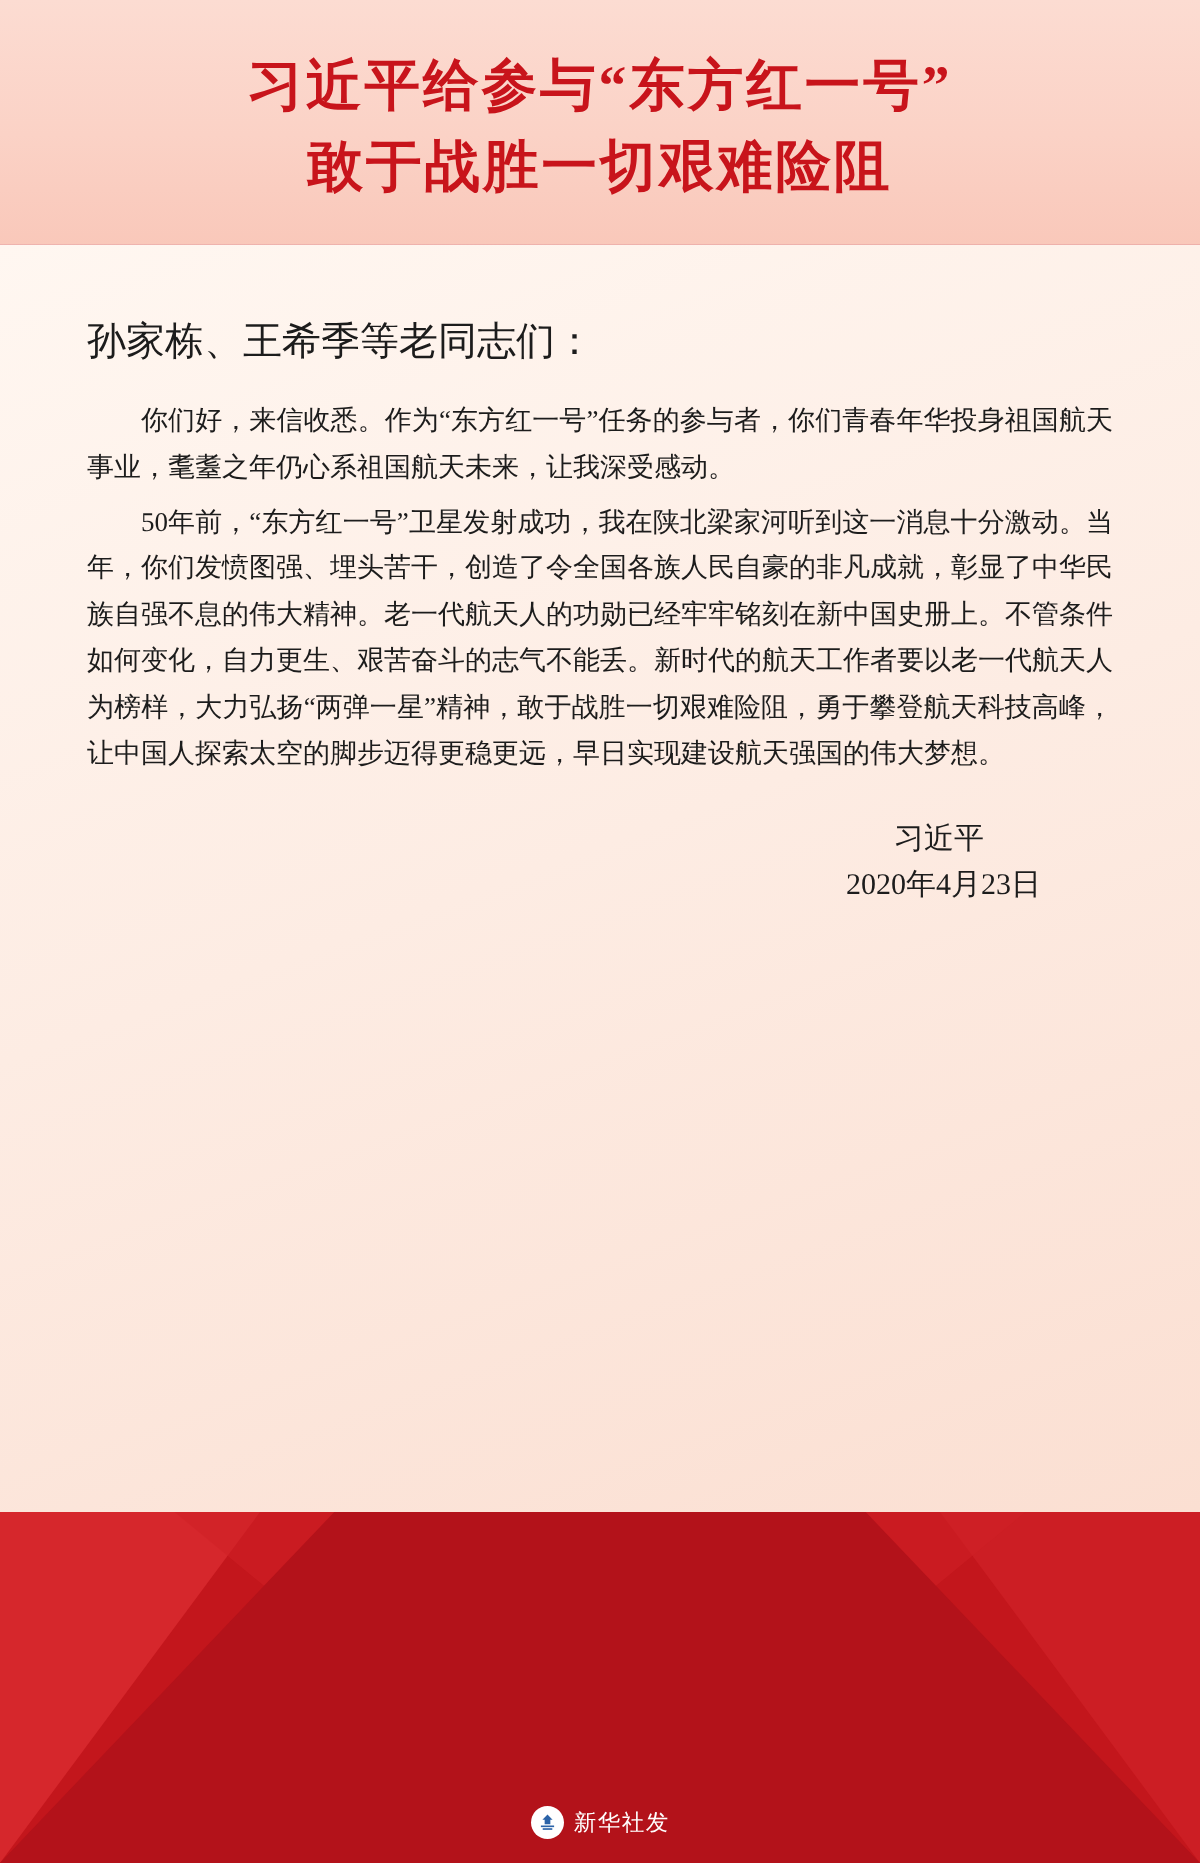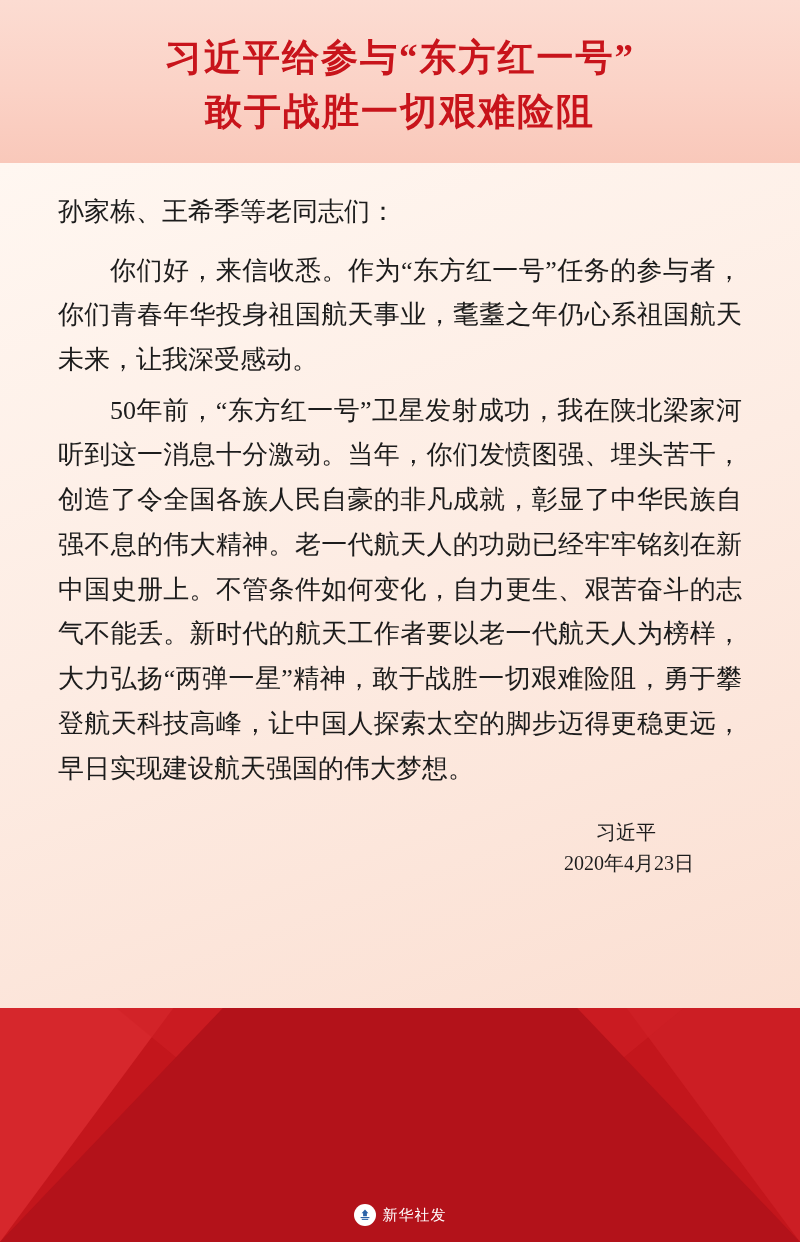--- a/index.html
+++ b/index.html
@@ -89,30 +89,30 @@
 
   
   .letter {
     position: absolute;
     left: 0;
     top: 163px;
     width: 800px;
     height: 845px;
     background: linear-gradient(160deg, #fff7f1 0%, #fdece3 48%, #fbdfd2 100%);
     box-sizing: border-box;
-    padding: 28px 58px 20px 58px;
+    padding: 44px 58px 20px 58px;
   }
   .salutation {
     font-size: 26px;
     color: #1c1c1c;
     line-height: 1.6;
     margin: 0 0 16px 0;
   }
   .para {
-    font-size: 26px;
+    font-size: 18px;
     color: #1c1c1c;
     line-height: 1.72;
     text-align: justify;
     margin: 0 0 6px 0;
     text-indent: 2em;
   }
   .para.noindent {
     text-indent: 0;
   }
   .closing {

